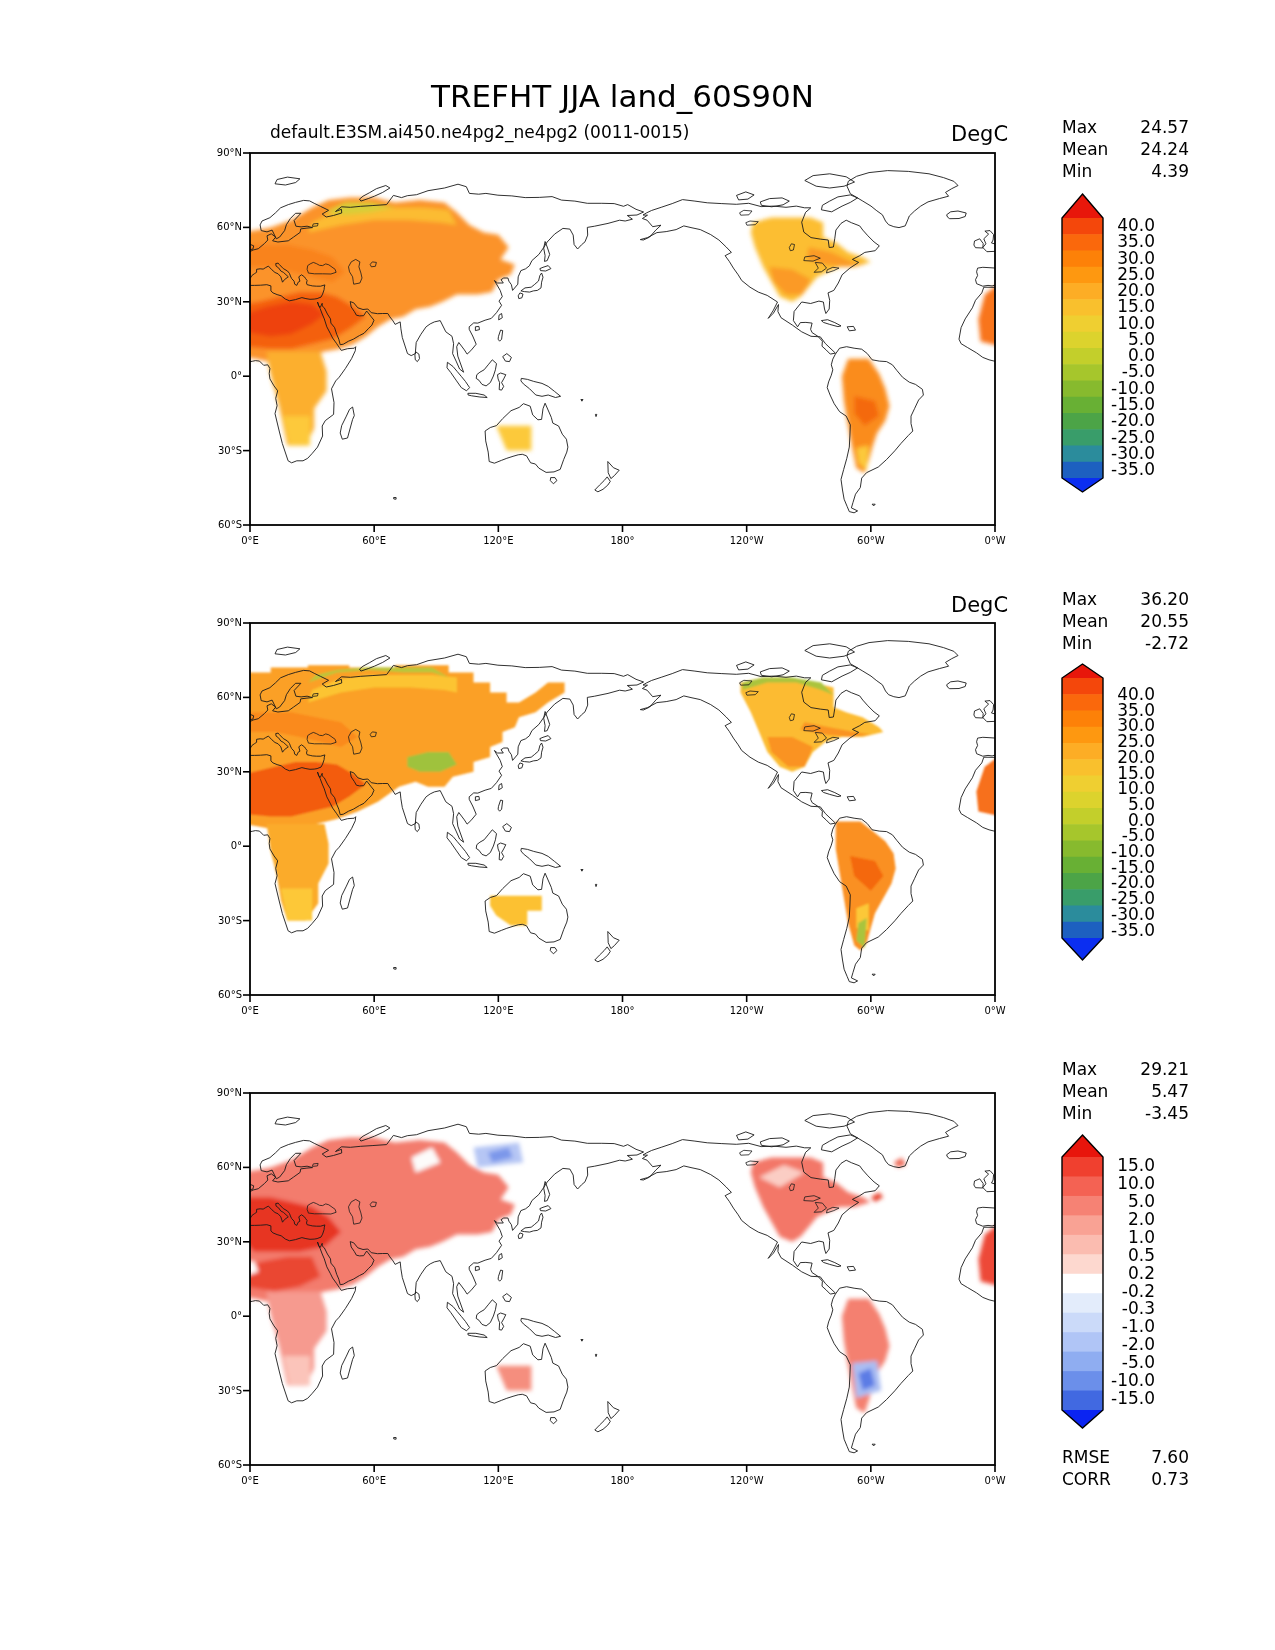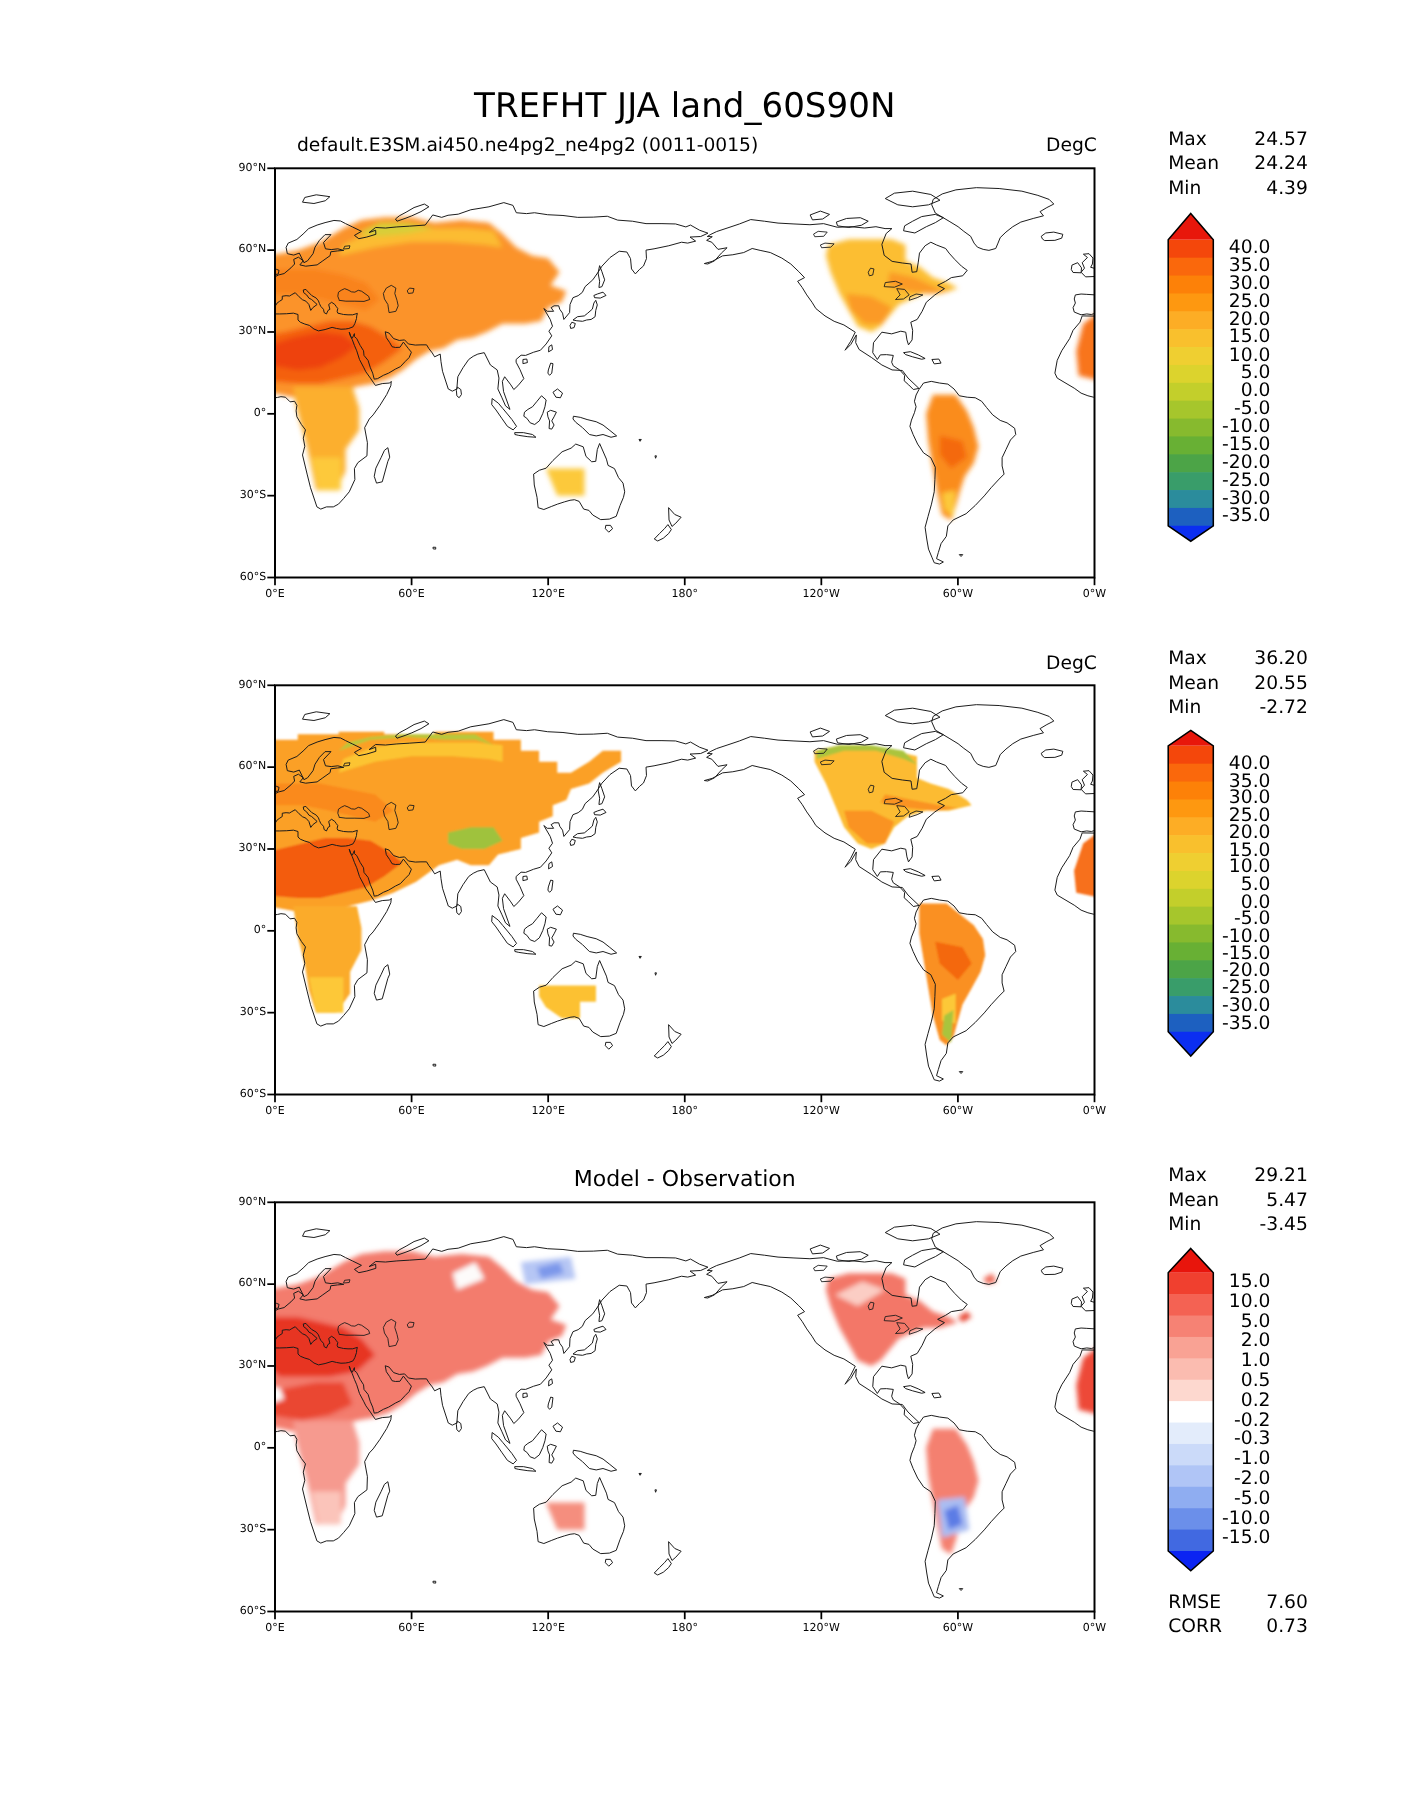--- a/index.html
+++ b/index.html
@@ -1,21 +1,21 @@
 <!DOCTYPE html>
 <html><head>
 <meta charset="utf-8">
 <style>
   html,body{margin:0;padding:0;background:#ffffff;}
   .page{position:relative;width:1275px;height:1650px;background:#fff;overflow:hidden;
         font-family:"DejaVu Sans","Liberation Sans",sans-serif;color:#000;}
   #graphics{position:absolute;left:0;top:0;width:1275px;height:1650px;}
   .main-title{position:absolute;left:0;top:60px;width:1245px;text-align:center;font-size:31px;margin-top:18px;}
   .sub{position:absolute;left:250px;width:640px;font-size:17px;white-space:nowrap;margin-left:20px;}
-  .units{position:absolute;left:951px;width:70px;font-size:17px;}
+  .units{position:absolute;left:951px;width:70px;font-size:21px;}
   .t1{top:122px;} .u1{top:122px;}
   .t2{top:593px;} .u2{top:593px;}
   .p3title{position:absolute;left:250px;top:1059px;width:745px;text-align:center;font-size:20px;}
   .stat-row{position:absolute;left:1062px;width:127px;display:flex;justify-content:space-between;
             font-size:17px;line-height:21px;}
   .ticklab{position:absolute;font-size:10px;line-height:19px;}
   .xlab{width:90px;text-align:center;}
   .ylab{width:80px;text-align:right;}
   .cblab{position:absolute;width:62px;text-align:right;font-size:17px;line-height:20px;}
 </style>
@@ -370,21 +370,20 @@
           <rect x="1062" y="1371.08" width="41" height="20.06" fill="#6b8fea"></rect>
           <rect x="1062" y="1390.54" width="41" height="20.06" fill="#4169e1"></rect>
           <polygon points="1082.5,1428 1103,1410 1062,1410" fill="#0b24f2"></polygon>
           <path d="M1082.5,1135 L1103,1157 L1103,1410 L1082.5,1428 L1062,1410 L1062,1157 Z" fill="none" stroke="#000" stroke-width="1.4"></path>
         </g>
       </svg></div>
   <div class="main-title">TREFHT JJA land_60S90N</div>
   <div class="sub t1">default.E3SM.ai450.ne4pg2_ne4pg2 (0011-0015)</div>
   <div class="units u1">DegC</div>
   <div class="units u2">DegC</div>
-  <div class="p3title">Model - Observation</div>
 <div class="ticklab xlab" style="left: 205px; top: 531px;">0°E</div>
     <div class="ticklab xlab" style="left: 329.167px; top: 531px;">60°E</div>
     <div class="ticklab xlab" style="left: 453.333px; top: 531px;">120°E</div>
     <div class="ticklab xlab" style="left: 577.5px; top: 531px;">180°</div>
     <div class="ticklab xlab" style="left: 701.667px; top: 531px;">120°W</div>
     <div class="ticklab xlab" style="left: 825.833px; top: 531px;">60°W</div>
     <div class="ticklab xlab" style="left: 950px; top: 531px;">0°W</div>
     <div class="ticklab ylab" style="left: 162px; top: 143px;">90°N</div>
     <div class="ticklab ylab" style="left: 162px; top: 217.4px;">60°N</div>
     <div class="ticklab ylab" style="left: 162px; top: 291.8px;">30°N</div>

